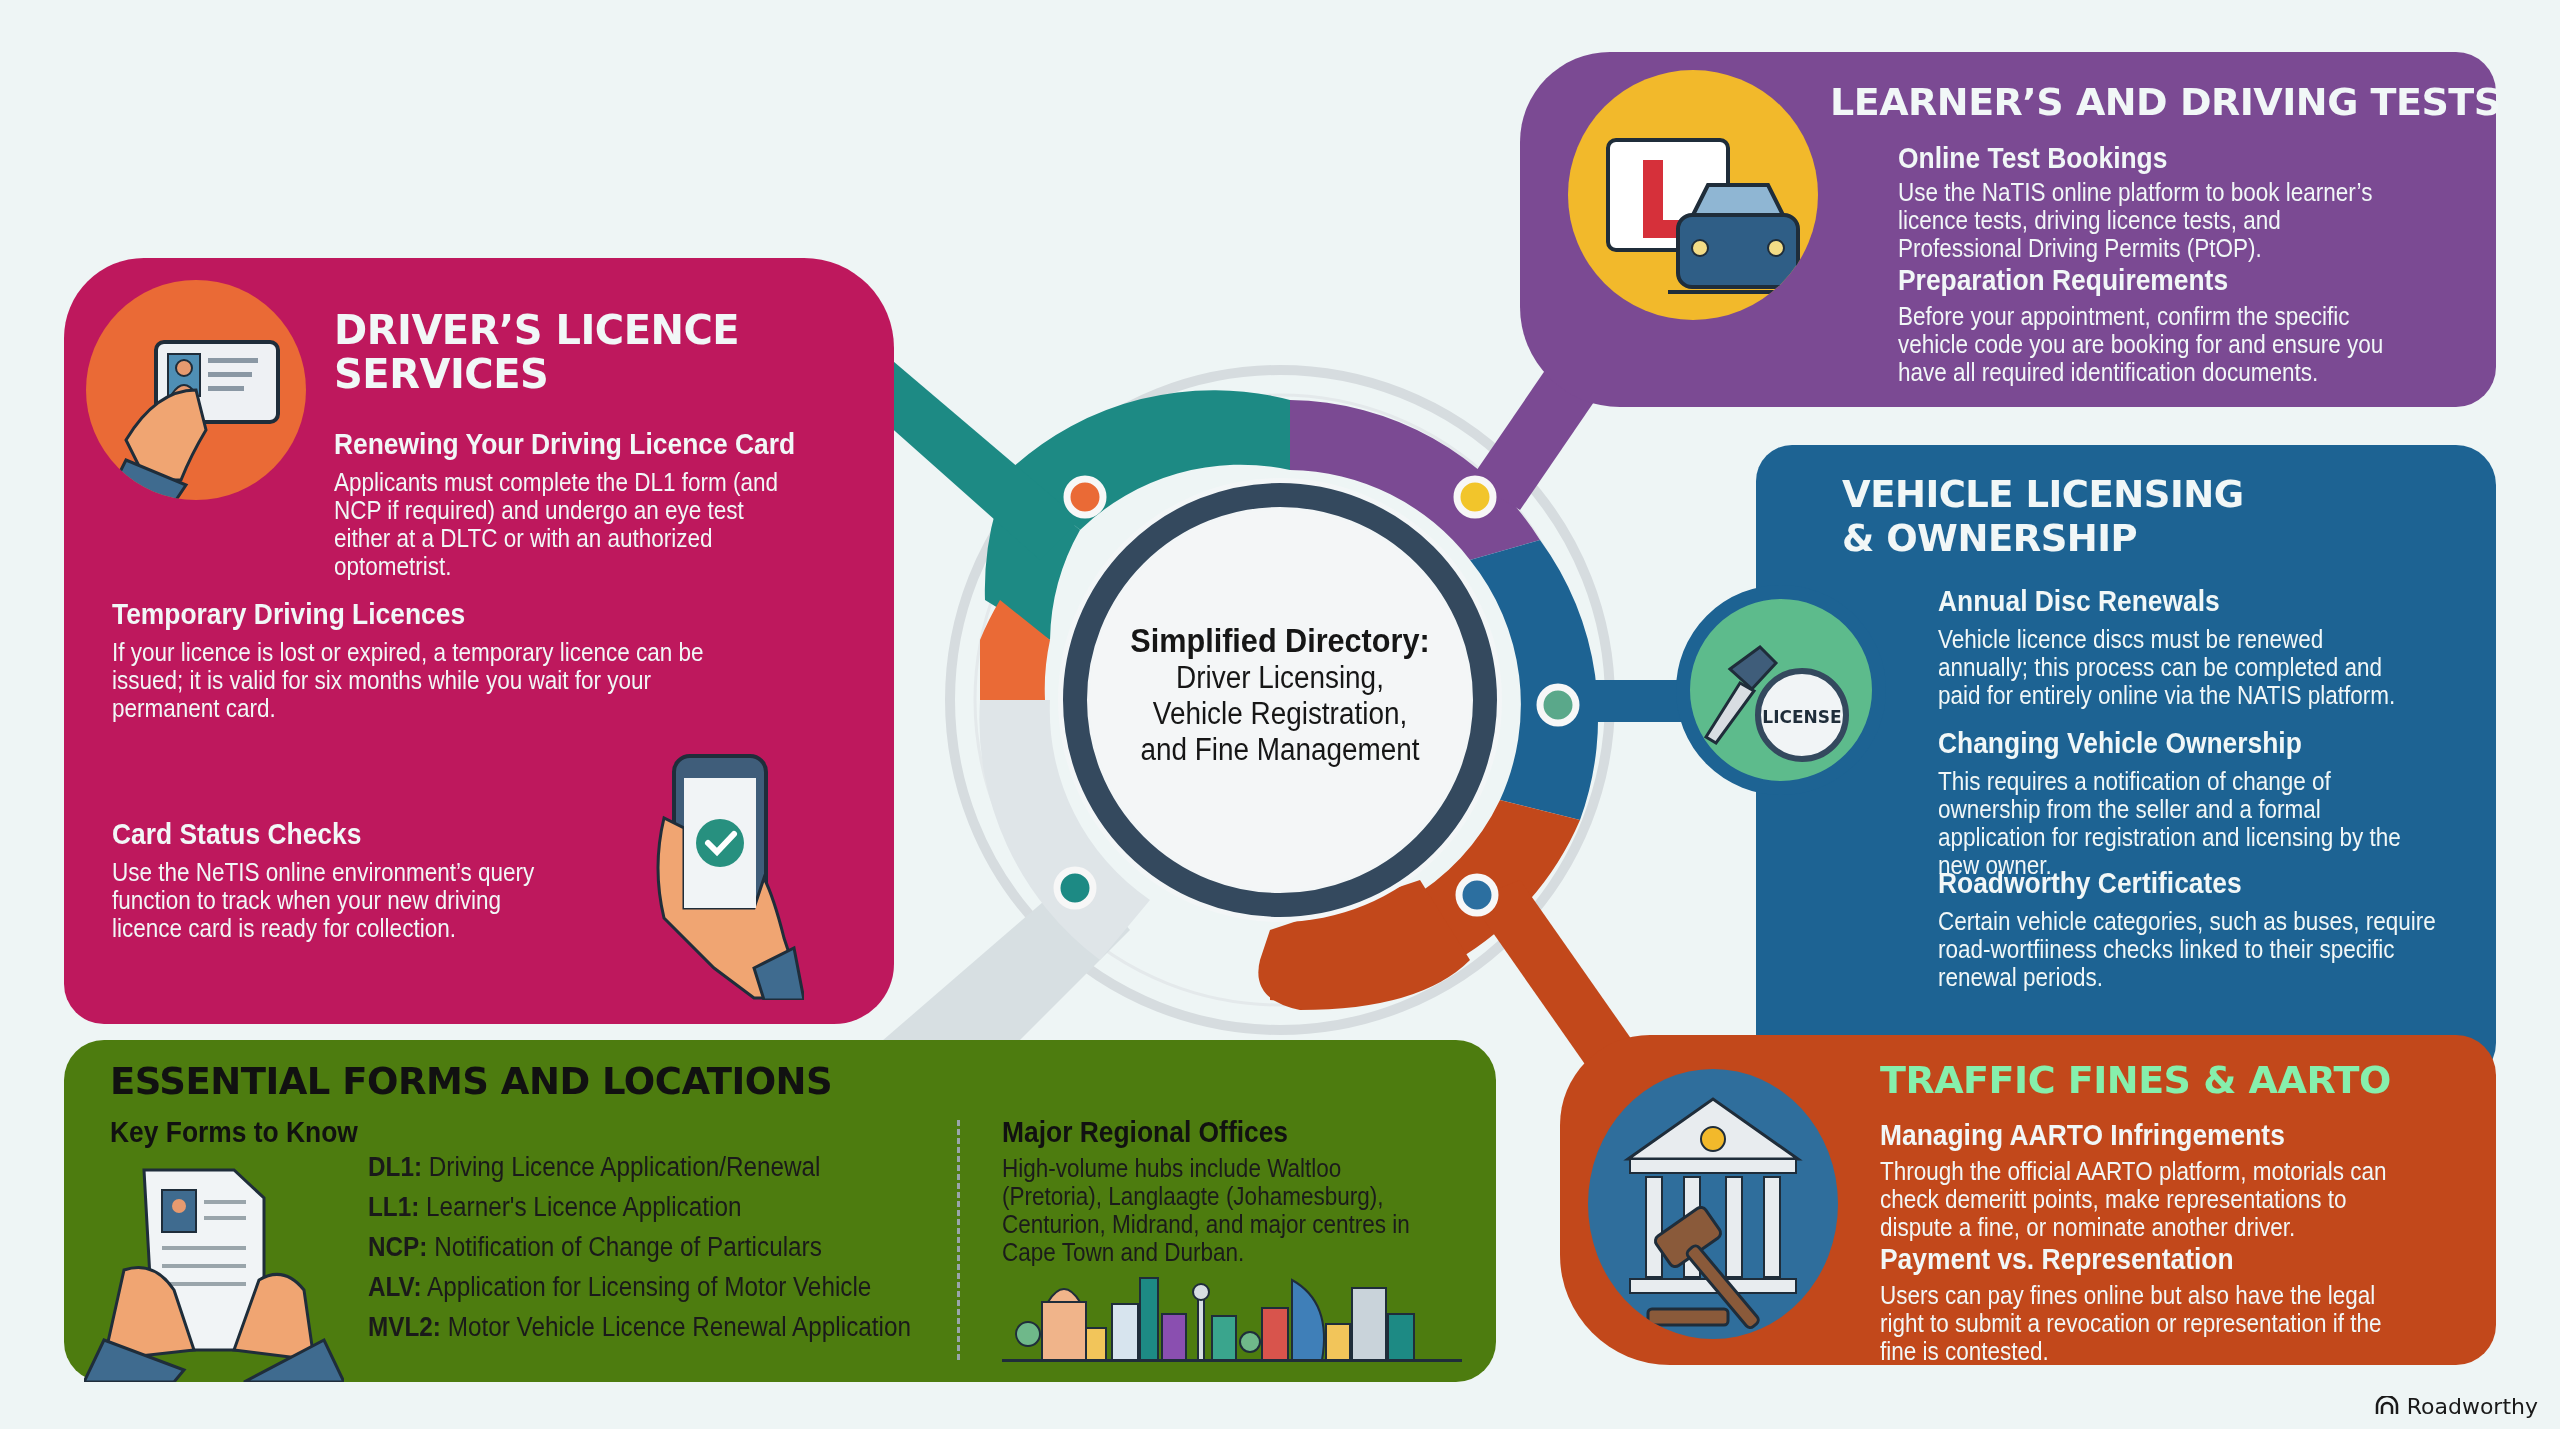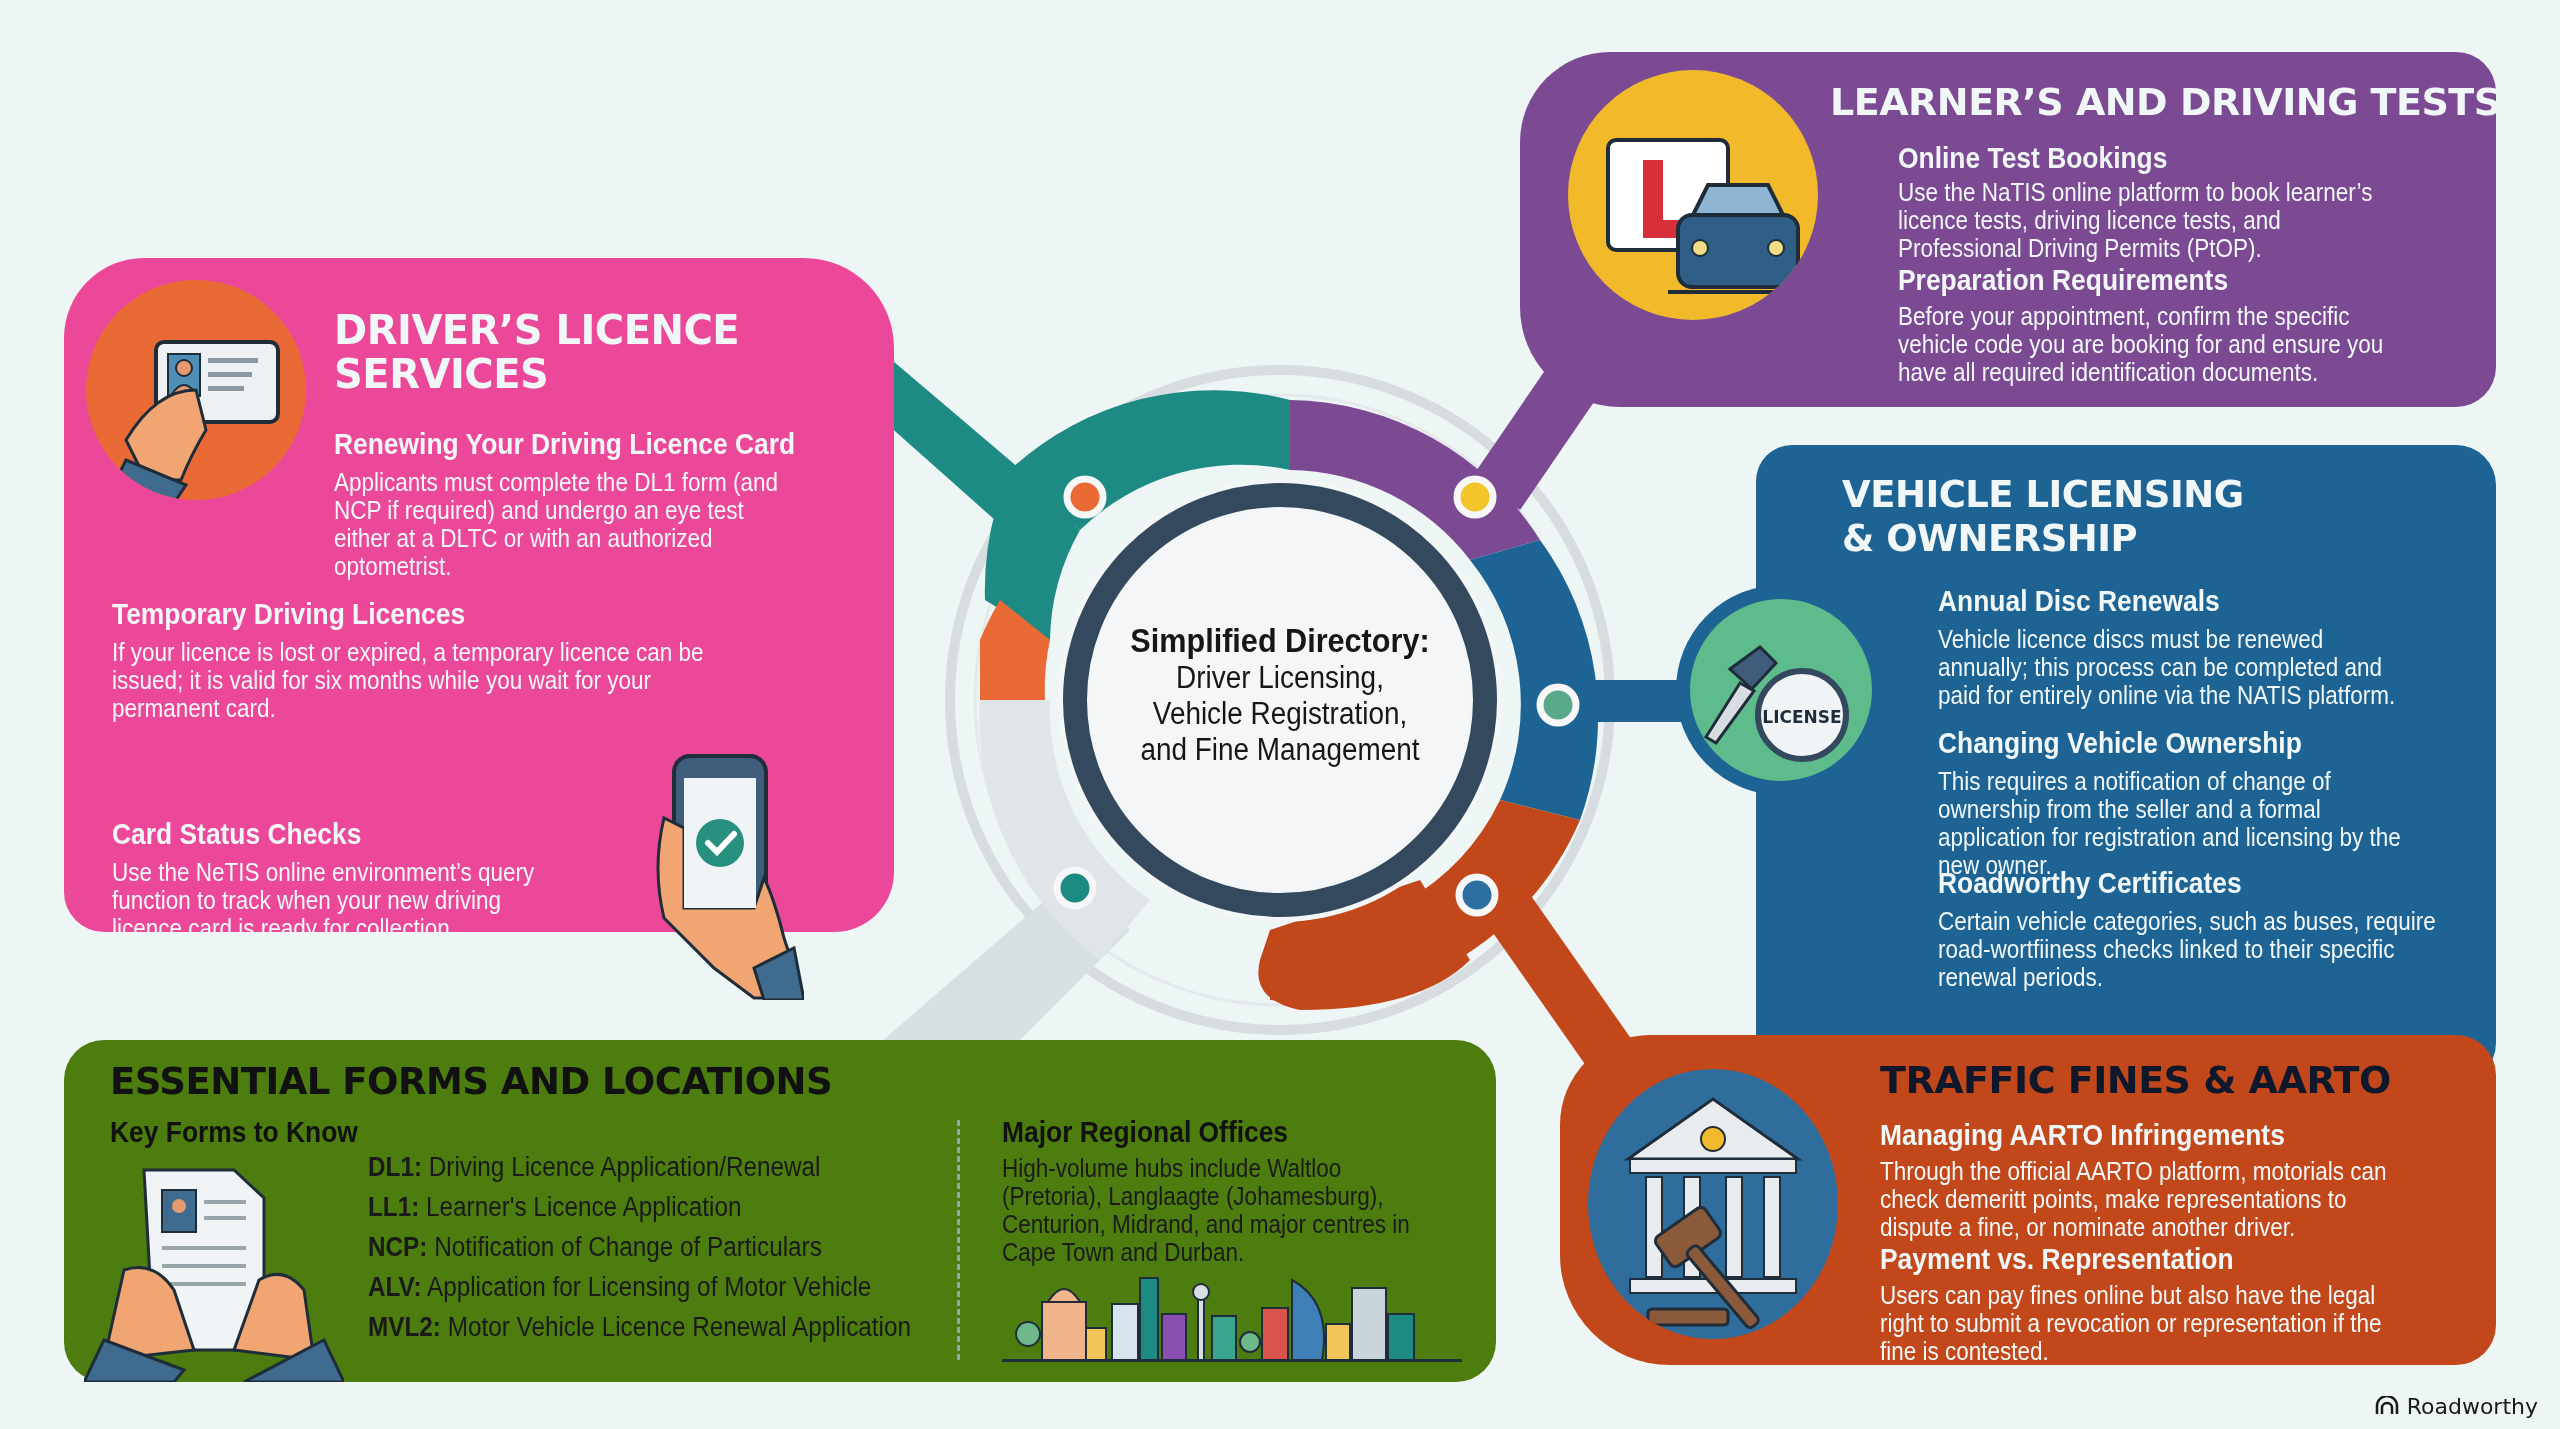--- a/index.html
+++ b/index.html
@@ -14,34 +14,34 @@
   
   #hub-svg { left: 0; top: 0; width: 2560px; height: 1429px; }
 
   
   .panel { color: #f1f7f7; }
   .panel h2 { font-family: "DejaVu Sans", sans-serif; font-weight: bold; text-transform: uppercase; letter-spacing: -0.5px; }
   .panel h3 { font-family: "Liberation Sans", sans-serif; font-weight: bold; font-size: 30px; line-height: 36px; transform: scaleX(0.88); transform-origin: left; white-space: nowrap; }
   .panel p { font-family: "Liberation Sans", sans-serif; font-size: 25px; line-height: 28px; transform: scaleX(0.9); transform-origin: left top; }
 
   
-  .p-teal { left: 64px; top: 258px; width: 830px; height: 674px; background: #ec4899; border-radius: 80px 90px 60px 40px; }
+  .p-teal { left: 64px; top: 258px; width: 830px; height: 766px; background: #be185d; border-radius: 80px 90px 60px 40px; }
   .p-teal h2 { position: absolute; left: 270px; top: 50px; font-size: 40px; line-height: 44px; }
 
   
   .p-purple { left: 1520px; top: 52px; width: 976px; height: 355px; background: #7b4a93; border-radius: 90px 40px 40px 100px; }
   .p-purple h2 { position: absolute; left: 310px; top: 28px; font-size: 38px; line-height: 44px; white-space: nowrap; }
 
   
   .p-blue { left: 1756px; top: 445px; width: 740px; height: 638px; background: #1d6393; border-radius: 36px 40px 40px 36px; }
   .p-blue h2 { position: absolute; left: 86px; top: 28px; font-size: 37px; line-height: 44px; }
 
   
   .p-orange { left: 1560px; top: 1035px; width: 936px; height: 330px; background: #c2481b; border-radius: 90px 40px 40px 110px; }
-  .p-orange h2 { position: absolute; left: 320px; top: 23px; font-size: 38px; line-height: 44px; color: #0f172a; }
+  .p-orange h2 { position: absolute; left: 320px; top: 23px; font-size: 38px; line-height: 44px; color: #86efac; }
 
   
   .p-gray { left: 64px; top: 1040px; width: 1432px; height: 342px; background: #4d7c0f; border-radius: 40px 40px 40px 40px; color: #111; }
   .p-gray h2 { position: absolute; left: 46px; top: 20px; font-size: 37px; line-height: 44px; color: #111; }
   .p-gray h3 { color: #111; }
   .p-gray p { color: #1b1b1b; }
 
   .icon-circle { position: absolute; border-radius: 50%; overflow: hidden; }
 
   .divider-dashed { position: absolute; left: 893px; top: 80px; height: 240px; border-left: 3px dashed #9aa5ab; }

